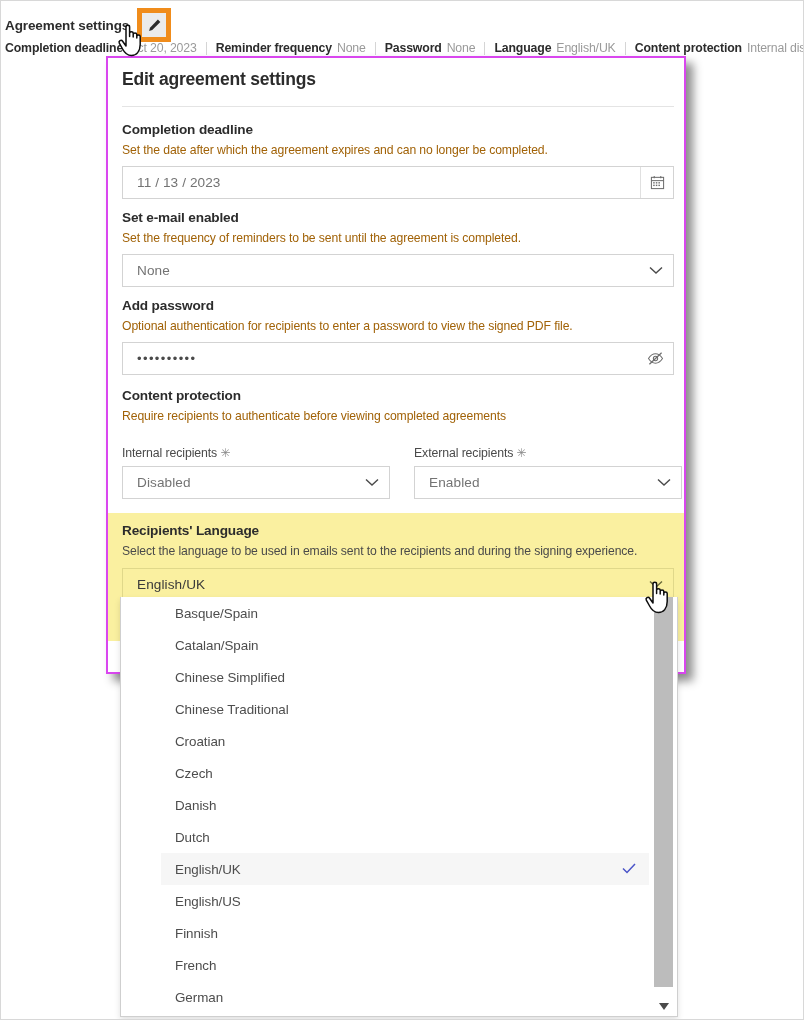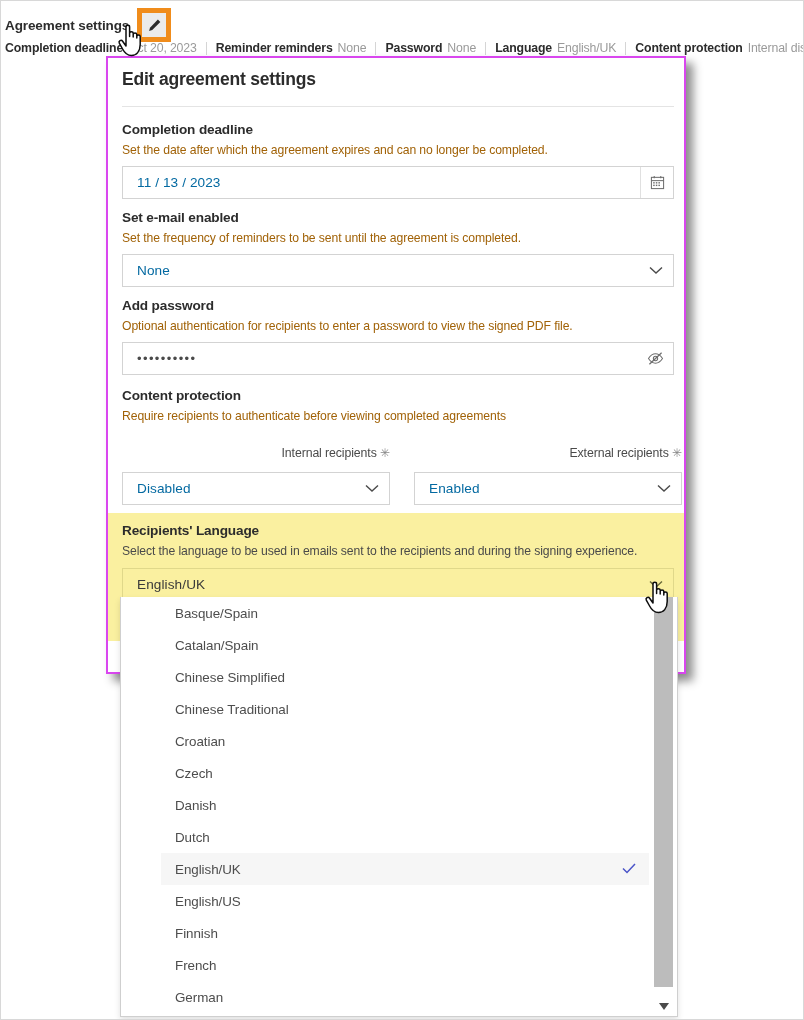--- a/index.html
+++ b/index.html
@@ -134,37 +134,36 @@
   .field-desc {
     font-size: 12.2px;
     color: #a16207;
     letter-spacing: -0.1px;
     margin: 0 0 9px 0;
   }
   .small-label {
     font-size: 12.3px;
     color: #4a4a4a;
     letter-spacing: -0.1px;
-    margin: 0 0 12px 0;
-    text-align: right;
+    margin: 0 0 6px 0;
   }
   .req-star { color: #8a8a8a; font-size: 12px; }
 
   .input-shell {
     position: relative;
     height: 33px;
     border: 1px solid #d3d3d3;
     background: #ffffff;
     box-sizing: border-box;
     display: flex;
     align-items: center;
   }
   .input-text {
     font-size: 13.6px;
-    color: #0369a1;
+    color: #737373;
     padding-left: 14px;
     letter-spacing: 0.1px;
   }
   .pw-dots {
     font-size: 13px;
     color: #4a4a4a;
     padding-left: 14px;
     letter-spacing: 1.4px;
   }
   .cal-box {
@@ -343,21 +342,21 @@
             <path d="M11.6 1.6 L14.2 4.2 L5.6 12.8 L2.2 13.8 L3.2 10.4 Z" fill="#2b2b2b"></path>
           </svg>
         </span>
       </span>
     </div>
 
     <div class="summary-row2">
       <span class="sum-key">Completion deadline</span>
       <span class="sum-val">Oct 20, 2023</span>
       <span class="sum-sep"></span>
-      <span class="sum-key">Reminder reminders</span>
+      <span class="sum-key">Reminder frequency</span>
       <span class="sum-val">None</span>
       <span class="sum-sep"></span>
       <span class="sum-key">Password</span>
       <span class="sum-val">None</span>
       <span class="sum-sep"></span>
       <span class="sum-key">Language</span>
       <span class="sum-val">English/UK</span>
       <span class="sum-sep"></span>
       <span class="sum-key">Content protection</span>
       <span class="sum-val">Internal disabled &amp; External enabled</span>

